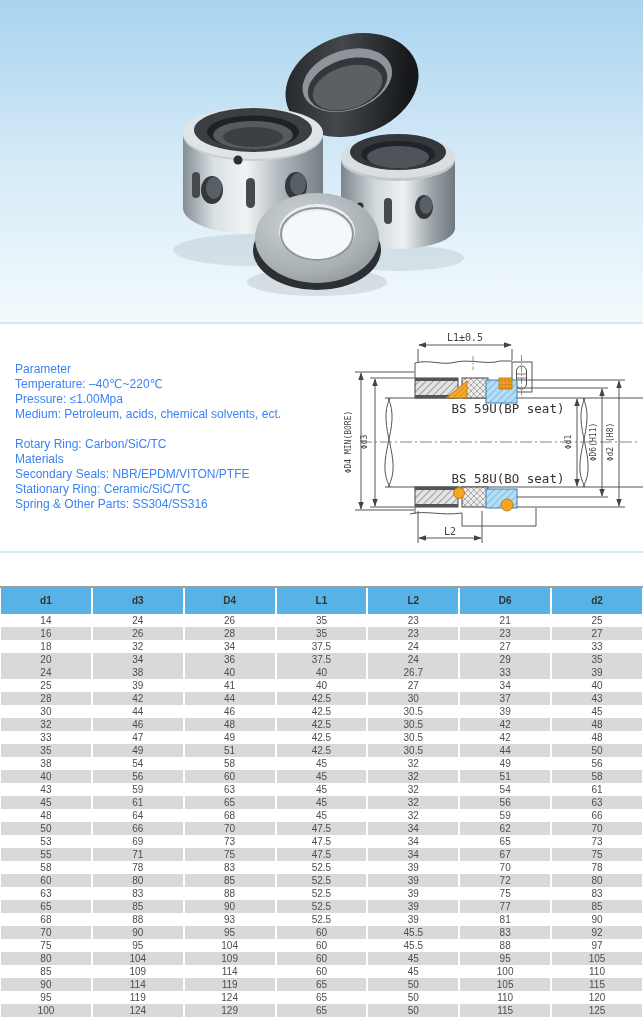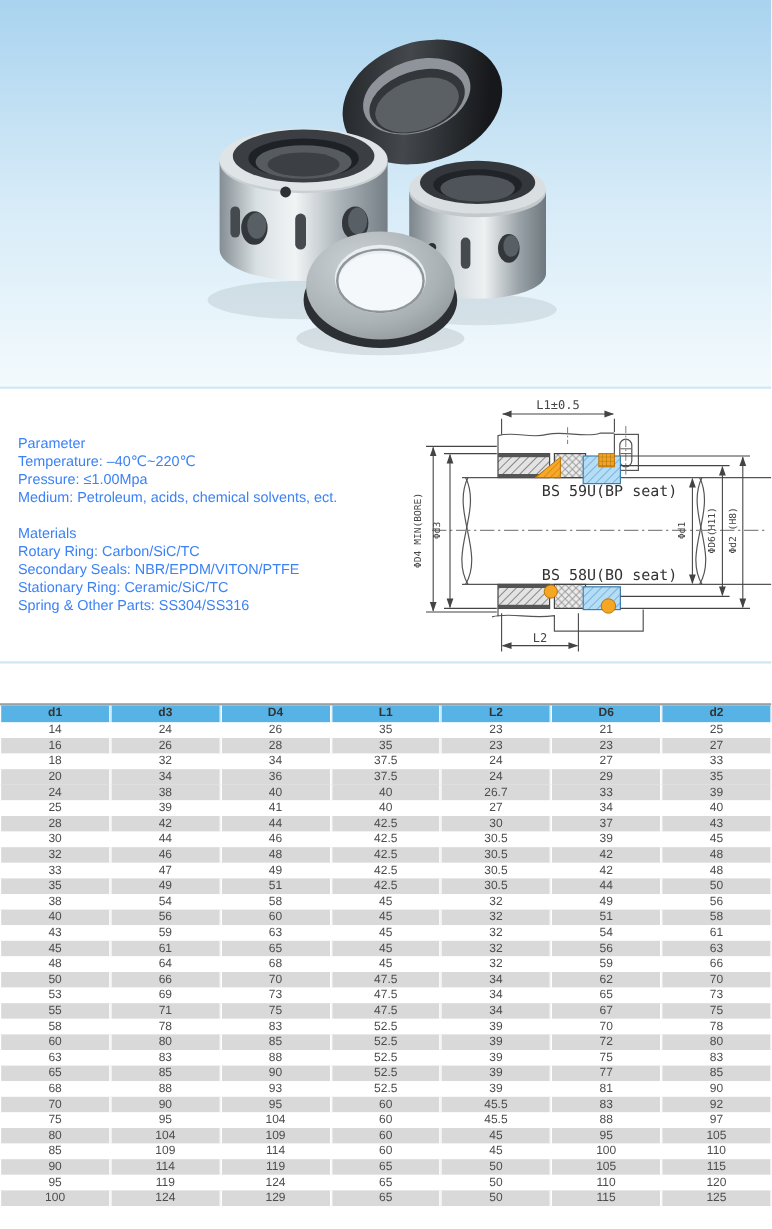--- a/index.html
+++ b/index.html
@@ -14,21 +14,21 @@
   .info{position:absolute;left:15px;top:362px;width:312px;color:#3b82f6;
         font-size:12px;line-height:15px;}
   .info .block{margin:0 0 15px 0;}
   .info .line{white-space:nowrap;}
   .diagram{position:absolute;left:330px;top:328px;}
   .tech{font-family:"DejaVu Sans Mono","Liberation Mono",monospace;fill:#333;}
   .dimlabel{font-family:"DejaVu Sans Mono","Liberation Mono",monospace;fill:#444;}
   .spec{position:absolute;left:0;top:586px;width:643px;border-collapse:separate;
         border-spacing:0;table-layout:fixed;border-top:2px solid #98a1a6;
         font-size:10px;color:#4d4d4d;}
-  .spec th{background:#57b3e5;color:#333;font-weight:bold;height:14px;
+  .spec th{background:#57b3e5;color:#333;font-weight:bold;height:26px;
         padding:0;border-left:1.5px solid #fff;border-right:1.5px solid #fff;
         font-size:10px;line-height:14px;text-align:center;}
   .spec td{height:13px;padding:0;text-align:center;line-height:13px;
         border-left:1.5px solid #fff;border-right:1.5px solid #fff;background:#fff;}
   .spec tr.alt td{background:#d9d9d9;}
 </style>
 </head>
 <body>
 
 <div class="page">
@@ -121,22 +121,22 @@
   <div class="divider one"></div>
 
   <div class="info">
     <div class="block">
       <div class="line">Parameter</div>
       <div class="line">Temperature: –40℃~220℃</div>
       <div class="line">Pressure: ≤1.00Mpa</div>
       <div class="line">Medium: Petroleum, acids, chemical solvents, ect.</div>
     </div>
     <div class="block">
+      <div class="line">Rotary Ring: Carbon/SiC/TC</div>
       <div class="line">Materials</div>
-      <div class="line">Rotary Ring: Carbon/SiC/TC</div>
       <div class="line">Secondary Seals: NBR/EPDM/VITON/PTFE</div>
       <div class="line">Stationary Ring: Ceramic/SiC/TC</div>
       <div class="line">Spring &amp; Other Parts: SS304/SS316</div>
     </div>
   </div>
 
   <svg class="diagram" width="313" height="226" viewBox="0 0 313 226">
     <defs>
       <pattern id="hatch" width="5" height="5" patternUnits="userSpaceOnUse" patternTransform="rotate(45)">
         <rect width="5" height="5" fill="#e3e3e3"></rect>

